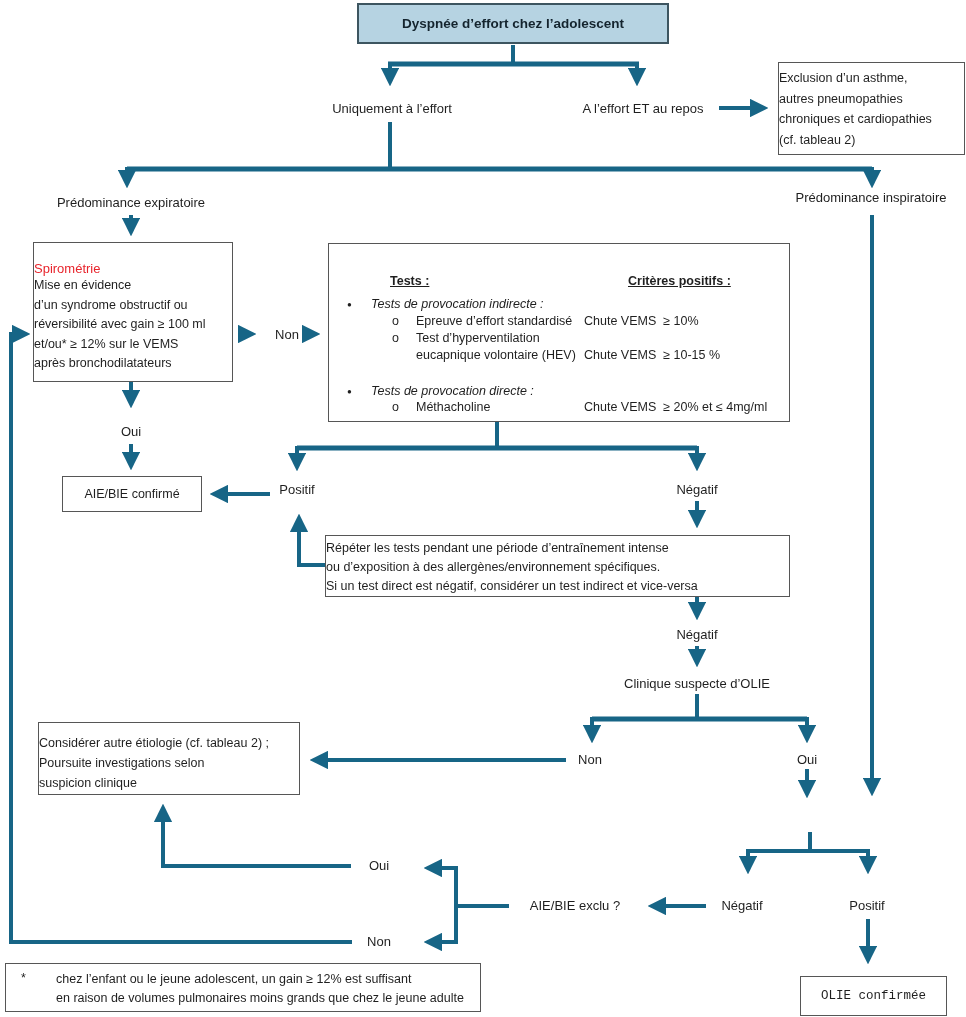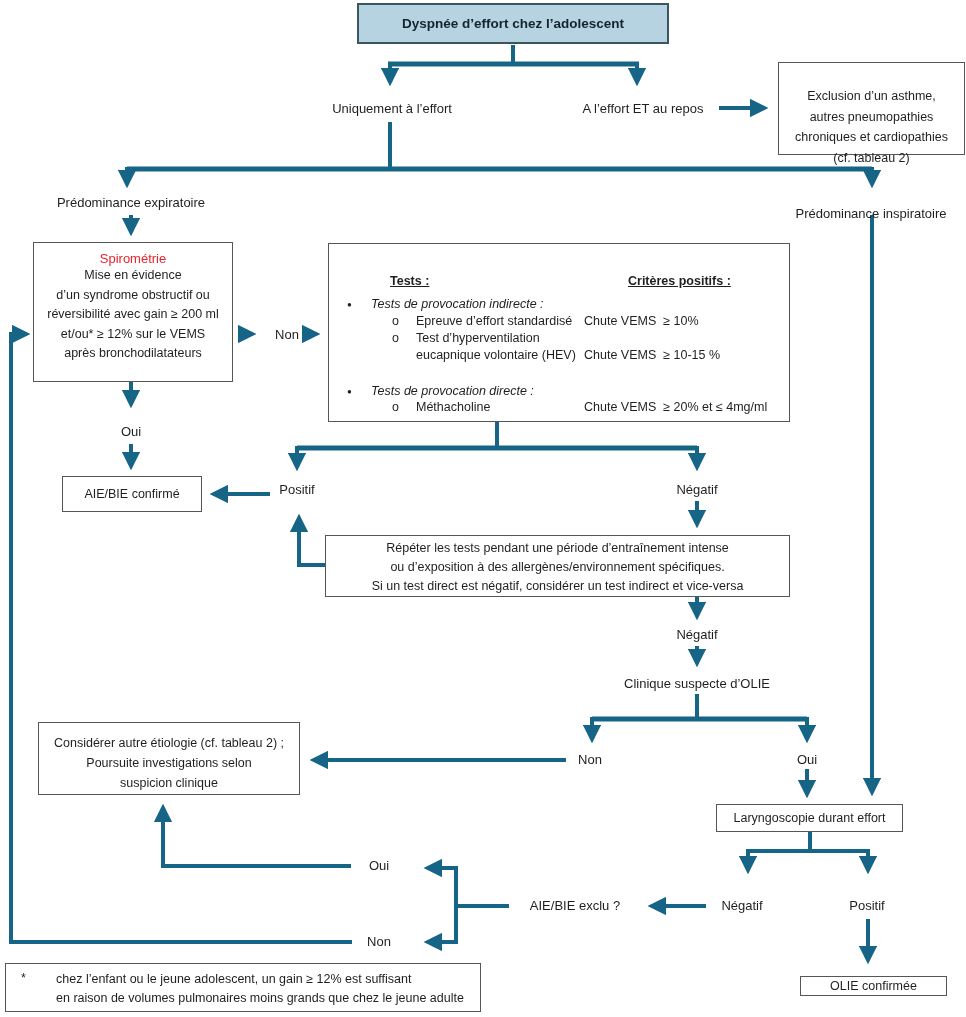--- a/index.html
+++ b/index.html
@@ -4,41 +4,41 @@
 <style>
   :root { --accent:#176586; --red:#e8242c; --title-fill:#b6d3e2; }
   html,body { margin:0; padding:0; background:#fff; }
   #canvas { position:relative; width:966px; height:1017px; background:#fff;
             font-family:"Liberation Sans", sans-serif; color:#1f1f1f; overflow:hidden; }
   svg.wires { position:absolute; left:0; top:0; z-index:0; }
   .w  { stroke:var(--accent); stroke-width:4; fill:none; }
   .wb { stroke-width:5; }
   #ah path { fill:var(--accent); stroke:none; }
   .box { position:absolute; background:#fff; border:1.6px solid #565656;
-         box-sizing:border-box; text-align:center; z-index:1; font-size:12.5px; }
+         box-sizing:border-box; z-index:1; font-size:12.5px; }
   .flexc { display:flex; align-items:center; justify-content:center; }
   .lbl { position:absolute; transform:translateX(-50%); white-space:nowrap;
          font-size:13px; z-index:1; }
   .redtitle { color:var(--red); font-size:13px; }
   #title-box { left:357px; top:3px; width:312px; height:41px;
                background:var(--title-fill); border:2px solid #3d5560;
                font-weight:bold; font-size:13.5px; color:#14242e; }
-  #exclusion-box  { left:778px; top:62px;  width:187px; height:93px; line-height:20.5px; padding-top:23px; }
+  #exclusion-box  { left:778px; top:62px;  width:187px; height:93px; line-height:20.5px; padding-top:5px; }
   #spiro-box      { left:33px;  top:242px; width:200px; height:140px; }
   #spiro-box .body{ line-height:19.5px; }
-  #spiro-box .t   { margin-top:8px; }
+  #spiro-box .t   { margin-top:18px; }
   #tests-box      { left:328px; top:243px; width:462px; height:179px; text-align:left; }
   #tests-box .abs { position:absolute; white-space:pre; }
   #tests-box .hdr { font-weight:bold; text-decoration:underline;margin-left:44px; }
   #tests-box .it  { font-style:italic; }
   #aie-box        { left:62px;  top:476px; width:140px; height:36px; }
   #repeter-box    { left:325px; top:535px; width:465px; height:62px; line-height:19px; padding-top:3px; }
   #considerer-box { left:38px;  top:722px; width:262px; height:73px; line-height:20px; padding-top:10px; }
   #laryngo-box    { left:716px; top:804px; width:187px; height:28px; }
-  #olie-box       { left:800px; top:976px; width:147px; height:20px; }
+  #olie-box       { left:800px; top:976px; width:147px; height:40px;font-family:Liberation Mono, monospace; }
   #footnote-box   { left:5px;   top:963px; width:476px; height:49px; text-align:left; }
   #footnote-box .mark  { position:absolute; left:15px; top:7px; }
   #footnote-box .lines { position:absolute; left:50px; top:6px; line-height:18.5px; }
 </style>
 </head>
 <body>
 
 <div id="canvas">
 
   <svg class="wires" width="966" height="1017">
@@ -100,21 +100,21 @@
     <div>autres pneumopathies</div>
     <div>chroniques et cardiopathies</div>
     <div>(cf. tableau 2)</div>
   </div>
 
   <div id="spiro-box" class="box">
     <div class="redtitle t">Spirométrie</div>
     <div class="body">
       <div>Mise en évidence</div>
       <div>d’un syndrome obstructif ou</div>
-      <div>réversibilité avec gain ≥ 200 ml</div>
+      <div>réversibilité avec gain ≥ 100 ml</div>
       <div>et/ou* ≥ 12% sur le VEMS</div>
       <div>après bronchodilatateurs</div>
     </div>
   </div>
 
   <div id="tests-box" class="box">
     <div class="abs hdr" style="left:17px; top:30px;">Tests :</div>
     <div class="abs" style="left:18px; top:56px; font-size:8px;">●</div>
     <div class="abs it" style="left:42px; top:53px;">Tests de provocation indirecte :</div>
     <div class="abs" style="left:63px; top:70px;">o</div>
@@ -141,40 +141,37 @@
     <div>ou d’exposition à des allergènes/environnement spécifiques.</div>
     <div>Si un test direct est négatif, considérer un test indirect et vice-versa</div>
   </div>
 
   <div id="considerer-box" class="box">
     <div>Considérer autre étiologie (cf. tableau 2) ;</div>
     <div>Poursuite investigations selon</div>
     <div>suspicion clinique</div>
   </div>
 
-  <div id="laryngo-box" class="box flexc">
-    <span>Laryngoscopie durant effort</span>
-  </div>
 
   <div id="olie-box" class="box flexc">
     <span>OLIE confirmée</span>
   </div>
 
   <div id="footnote-box" class="box">
     <div class="mark">*</div>
     <div class="lines">
       <div>chez l’enfant ou le jeune adolescent, un gain ≥ 12% est suffisant</div>
       <div>en raison de volumes pulmonaires moins grands que chez le jeune adulte</div>
     </div>
   </div>
 
   <div class="lbl" style="left:392px; top:101px;">Uniquement à l’effort</div>
   <div class="lbl" style="left:643px; top:101px;">A l’effort ET au repos</div>
   <div class="lbl" style="left:131px; top:195px;">Prédominance expiratoire</div>
-  <div class="lbl" style="left:871px; top:206px;">Prédominance inspiratoire</div>
+  <div class="lbl" style="left:871px; top:190px;">Prédominance inspiratoire</div>
   <div class="lbl" style="left:287px; top:327px;">Non</div>
   <div class="lbl" style="left:131px; top:424px;">Oui</div>
   <div class="lbl" style="left:297px; top:482px;">Positif</div>
   <div class="lbl" style="left:697px; top:482px;">Négatif</div>
   <div class="lbl" style="left:697px; top:627px;">Négatif</div>
   <div class="lbl" style="left:697px; top:676px;">Clinique suspecte d’OLIE</div>
   <div class="lbl" style="left:590px; top:752px;">Non</div>
   <div class="lbl" style="left:807px; top:752px;">Oui</div>
   <div class="lbl" style="left:742px; top:898px;">Négatif</div>
   <div class="lbl" style="left:867px; top:898px;">Positif</div>

